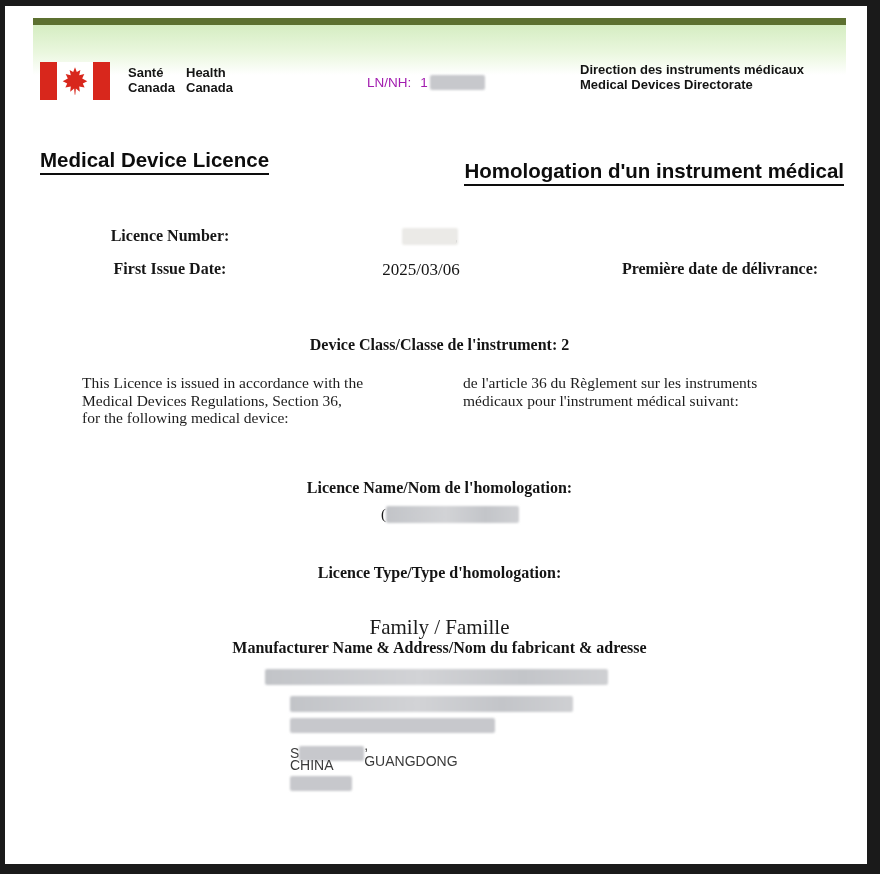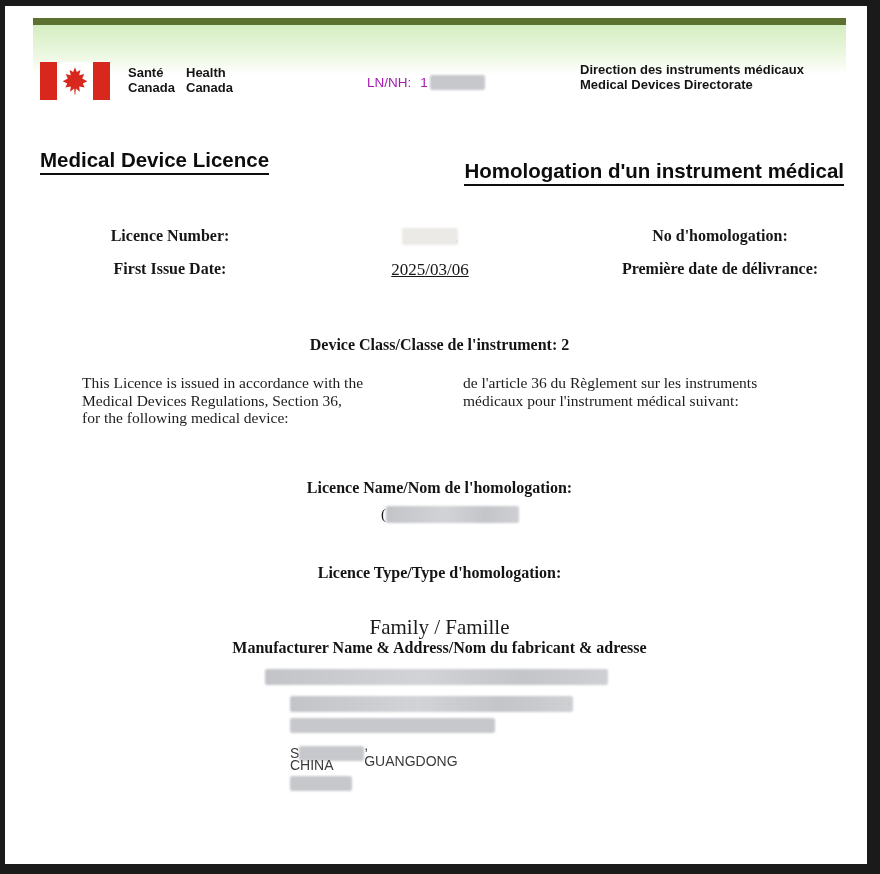--- a/index.html
+++ b/index.html
@@ -38,21 +38,21 @@
   .title{position:absolute;top:130px;font-family:"Liberation Sans",sans-serif;
     font-weight:bold;font-size:20.5px;color:#0d0d0d;}
   .title span{display:inline-block;border-bottom:2.5px solid #0d0d0d;padding-bottom:1px;}
   .title-en{left:7px;}
   .title-fr{right:2px;margin-top:11px;}
 
   
   .cell{position:absolute;text-align:center;font-weight:bold;font-size:16px;color:#161616;}
   .lab-left{left:27px;width:220px;}
   .lab-right{left:552px;width:270px;}
-  .cell-val{left:287px;width:220px;font-weight:normal;text-decoration:underline;}
+  .cell-val{left:278px;width:220px;font-weight:normal;}
   .row1{top:209px;}
   .row2{top:242px;}
   .date-val{font-size:17px;}
 
   .center-line{position:absolute;left:0;width:813px;text-align:center;}
   .h-serif{font-weight:bold;font-size:16px;color:#141414;}
 
   
   .para{position:absolute;top:356px;font-size:15.5px;line-height:17.5px;color:#1c1c1c;}
   .para-en{left:49px;width:330px;}
@@ -123,21 +123,20 @@
     </div>
     <div class="title title-fr">
       <span>Homologation d'un instrument médical</span>
     </div>
 
     <div class="cell lab-left row1">Licence Number:</div>
     <div class="numval">
       <span class="redact light" style="width:56px;height:17px;"></span>
       <span class="mark">,</span>
     </div>
-    <div class="cell lab-right row1">No d'homologation:</div>
 
     <div class="cell lab-left row2">First Issue Date:</div>
     <div class="cell cell-val row2 date-val">2025/03/06</div>
     <div class="cell lab-right row2">Première date de délivrance:</div>
 
     <div class="center-line h-serif" style="top:318px;">Device Class/Classe de l'instrument: 2</div>
 
     <div class="para para-en">
       <div>This Licence is issued in accordance with the</div>
       <div>Medical Devices Regulations, Section 36,</div>

